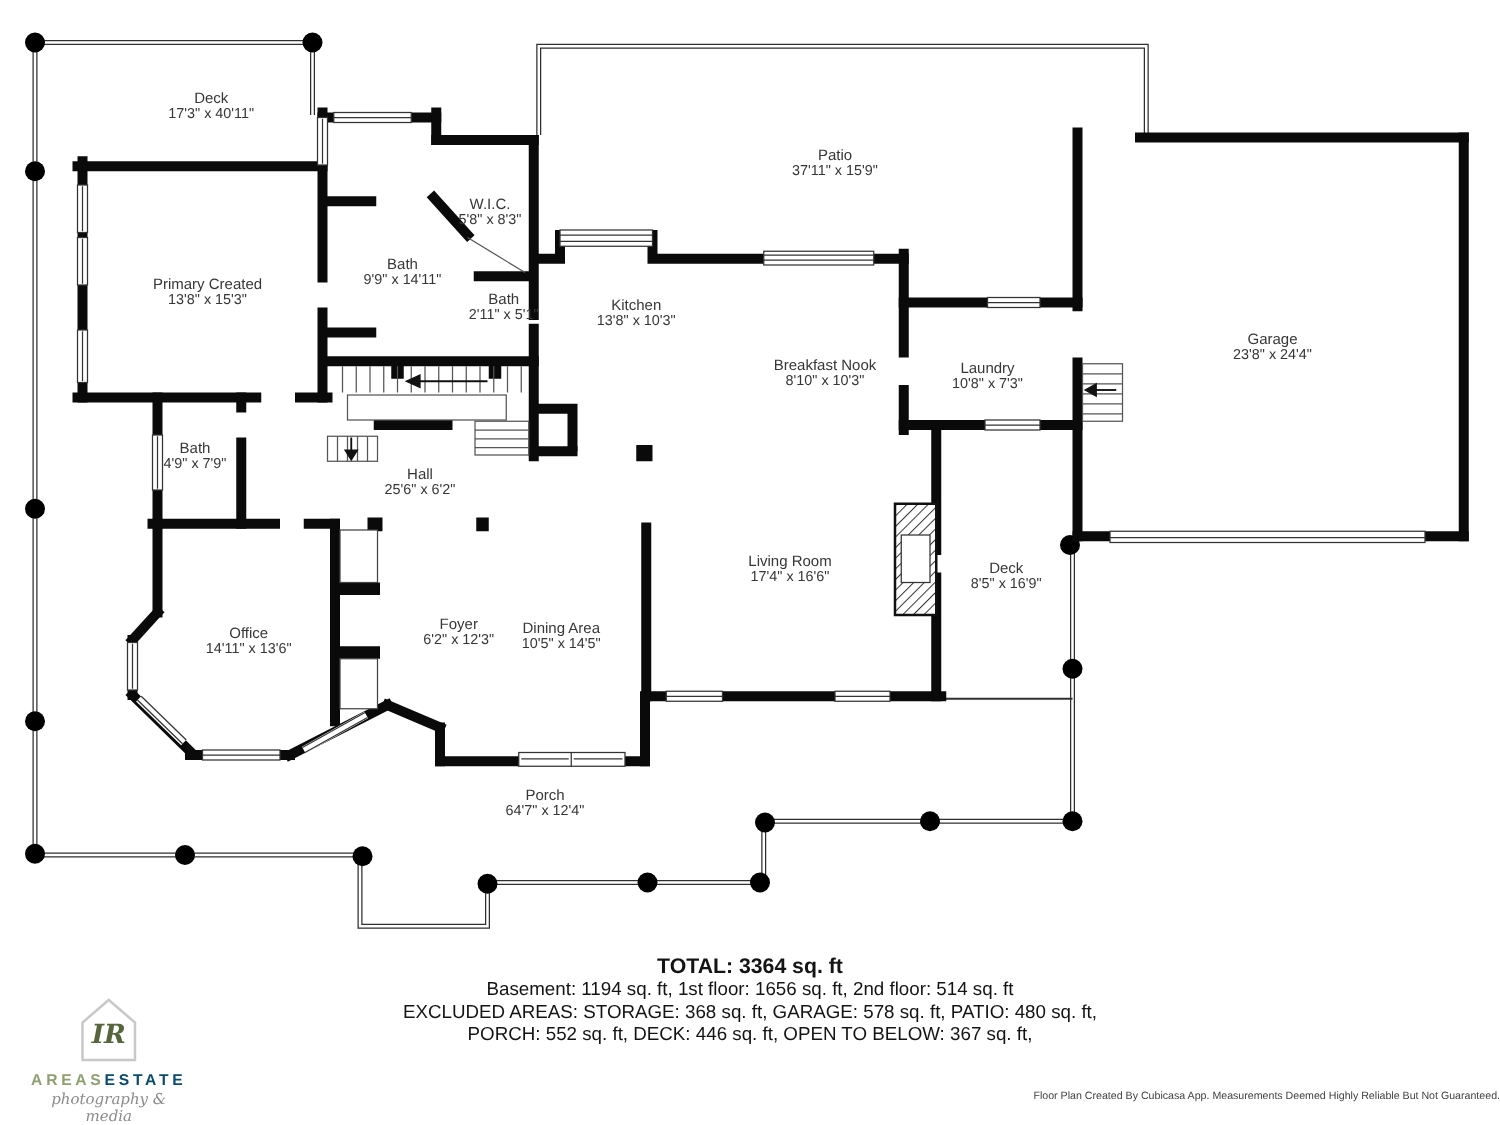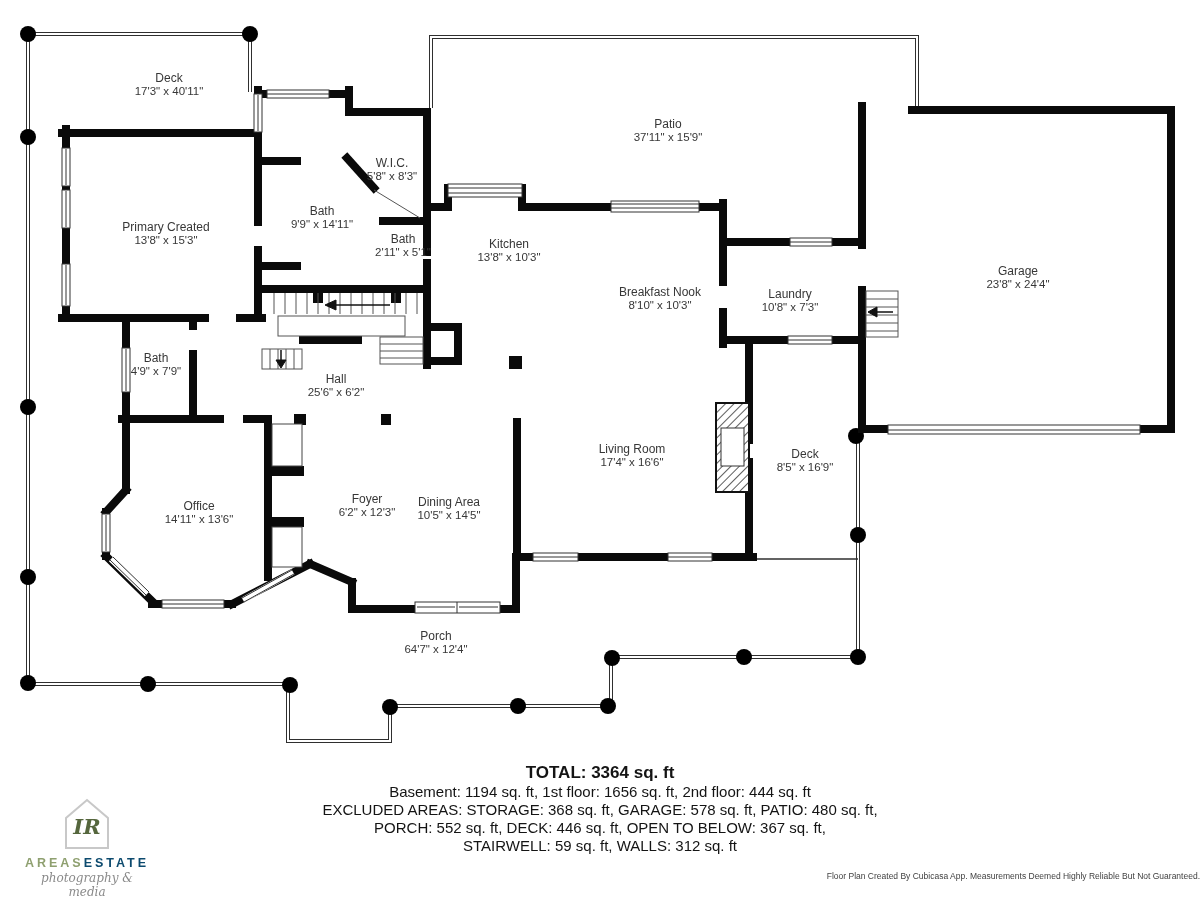--- a/index.html
+++ b/index.html
@@ -294,24 +294,23 @@
       <div class="rname">Deck</div>
       <div class="rdims">8'5" x 16'9"</div>
     </div>
   <div class="room-label" style="left:436px;top:643px;">
       <div class="rname">Porch</div>
       <div class="rdims">64'7" x 12'4"</div>
     </div>
 
   <div id="summary">
     <div class="total">TOTAL: 3364 sq. ft</div>
-    <div class="sline">Basement: 1194 sq. ft, 1st floor: 1656 sq. ft, 2nd floor: 444 sq. ft</div>
+    <div class="sline">Basement: 1194 sq. ft, 1st floor: 1656 sq. ft, 2nd floor: 514 sq. ft</div>
     <div class="sline">EXCLUDED AREAS: STORAGE: 368 sq. ft, GARAGE: 578 sq. ft, PATIO: 480 sq. ft,</div>
     <div class="sline">PORCH: 552 sq. ft, DECK: 446 sq. ft, OPEN TO BELOW: 367 sq. ft,</div>
-    <div class="sline">STAIRWELL: 59 sq. ft, WALLS: 312 sq. ft</div>
   </div>
 
   <div id="footer">Floor Plan Created By Cubicasa App. Measurements Deemed Highly Reliable But Not Guaranteed.</div>
 
   <div id="logo">
     <svg width="60" height="54" viewBox="0 0 60 54">
       <path d="M9,52 V22 L30,4 L51,22 V52 Z" fill="none" stroke="#c8c8c8" stroke-width="2"></path>
       <text x="30" y="38" class="mono">IR</text>
     </svg>
     <div class="brand"><span class="b-left">AREAS</span><span class="b-right">ESTATE</span></div>

